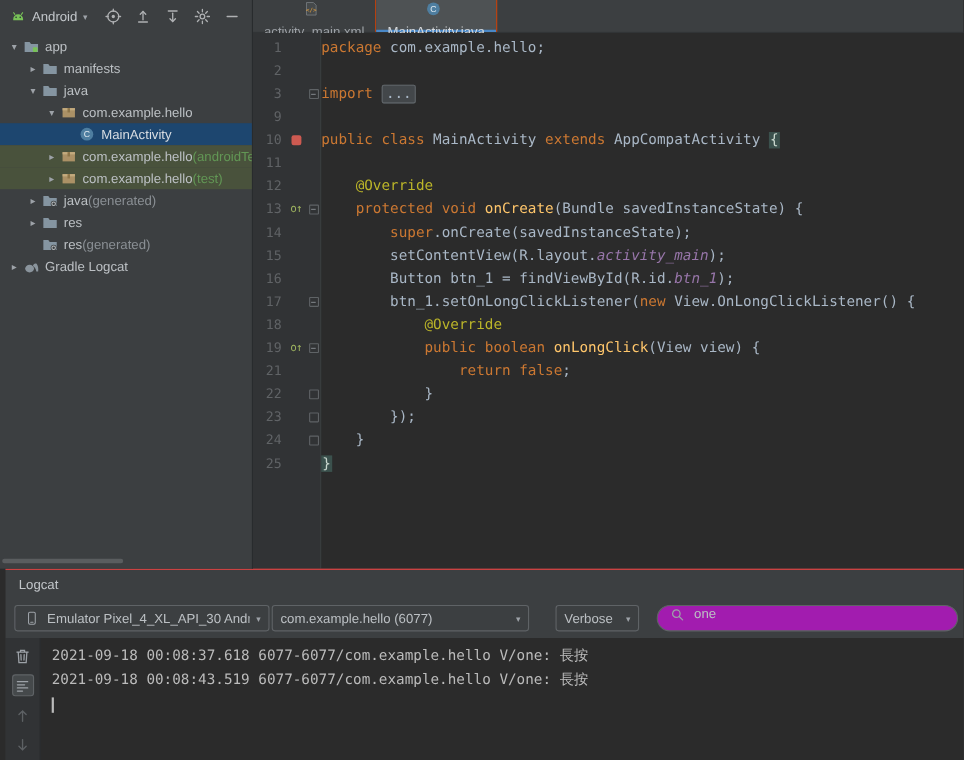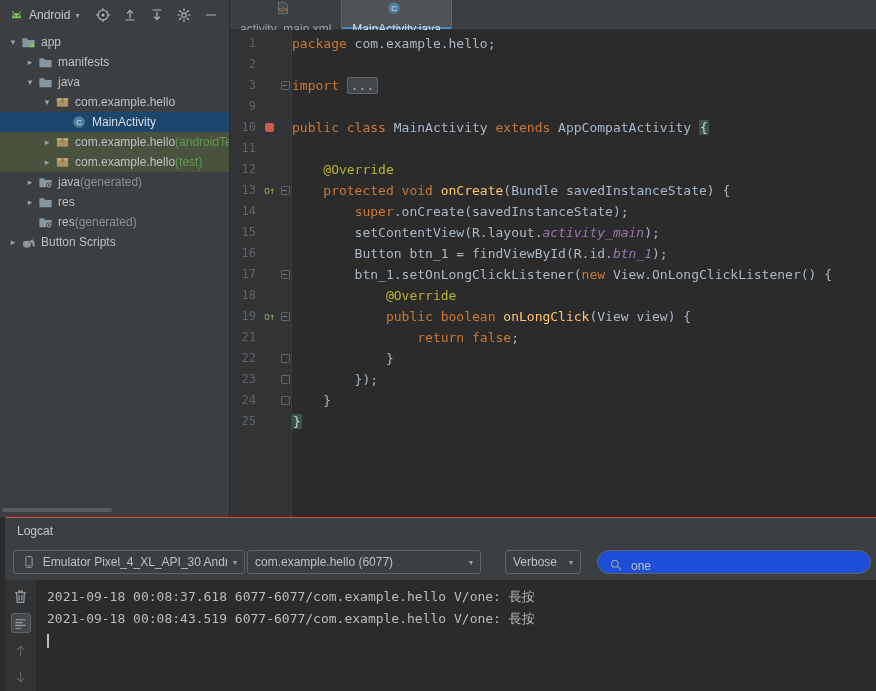--- a/index.html
+++ b/index.html
@@ -66,22 +66,22 @@
   .logcat-header { height:26px; line-height:26px; padding-left:12px; font-size:12px; color:#c2c6ca; }
   .logcat-toolbar { height:36px; display:flex; align-items:center; padding:0 6px 0 8px; }
   .combo { height:24px; border:1px solid #5f6366; border-radius:3px; display:flex; align-items:center;
            gap:6px; padding:0 7px; font-size:12px; color:#bcc0c4; background:#3c3f41; cursor:pointer;
            white-space:nowrap; overflow:hidden; }
   .combo .cval { overflow:hidden; text-overflow:clip; white-space:nowrap; }
   .combo .arrow { margin-left:auto; font-size:8px; color:#9da2a8; flex:0 0 auto; }
   .combo.device { width:232px; }
   .combo.process { width:234px; margin-left:2px; }
   .combo.level { width:76px; margin-left:24px; }
-  .searchbox { height:24px; border:1px solid #5f6366; border-radius:12px; background:#1d4ed8;
-               display:flex; align-items:flex-end; gap:7px; padding:0 10px; margin-left:16px;
+  .searchbox { height:24px; border:1px solid #5f6366; border-radius:12px; background:#a21caf;
+               display:flex; align-items:flex-start; gap:7px; padding:0 10px; margin-left:16px;
                margin-right:4px; flex:1; font-size:12px; color:#bcc0c4; cursor:text; }
   .logcat-body { height:112px; display:flex; background:#2b2b2b; }
   .logcat-side { flex:0 0 32px; width:32px; background:#313335; display:flex; flex-direction:column;
                  align-items:center; padding-top:6px; gap:7px; border-right:1px solid #2a2c2e; }
   .sideicon { width:20px; height:20px; display:flex; align-items:center; justify-content:center; cursor:pointer; }
   .sideicon.pressed { border:1px solid #5f6366; border-radius:3px; background:#45494b; }
   .log-output { flex:1; padding:6px 10px; overflow:hidden; }
   .log-line { font-family:"DejaVu Sans Mono",monospace; font-size:13px; color:#bbbbbb;
               line-height:22px; white-space:pre; }
   .caretline { height:22px; display:flex; align-items:center; }
@@ -247,21 +247,21 @@
           <span class="tsuffix gray">(generated)</span>
         </div>
         <div class="trow" style="padding-left: 6px;">
           <span class="chev">▸</span>
           <span class="ticon">
             <svg width="15" height="15" viewBox="0 0 16 16">
               <ellipse cx="6.3" cy="9.8" rx="4.3" ry="3.7" fill="#8a949c"></ellipse>
               <path d="M9.5 7.2c.4-2 2.2-3 3.6-2 1.3 1.6 1.9 4.6 1.5 7.3h-1.8c-.1-2-1.3-4.2-3.3-5.3z" fill="#8a949c"></path>
             </svg>
           </span>
-          <span class="tlabel">Button Scripts</span>
+          <span class="tlabel">Gradle Logcat</span>
         </div>
       </div>
     <div class="hscroll">
       <div class="hthumb"></div>
     </div>
   </aside>
 
   <div class="tabbar">
       <div class="tab">
         <span class="ticon">

